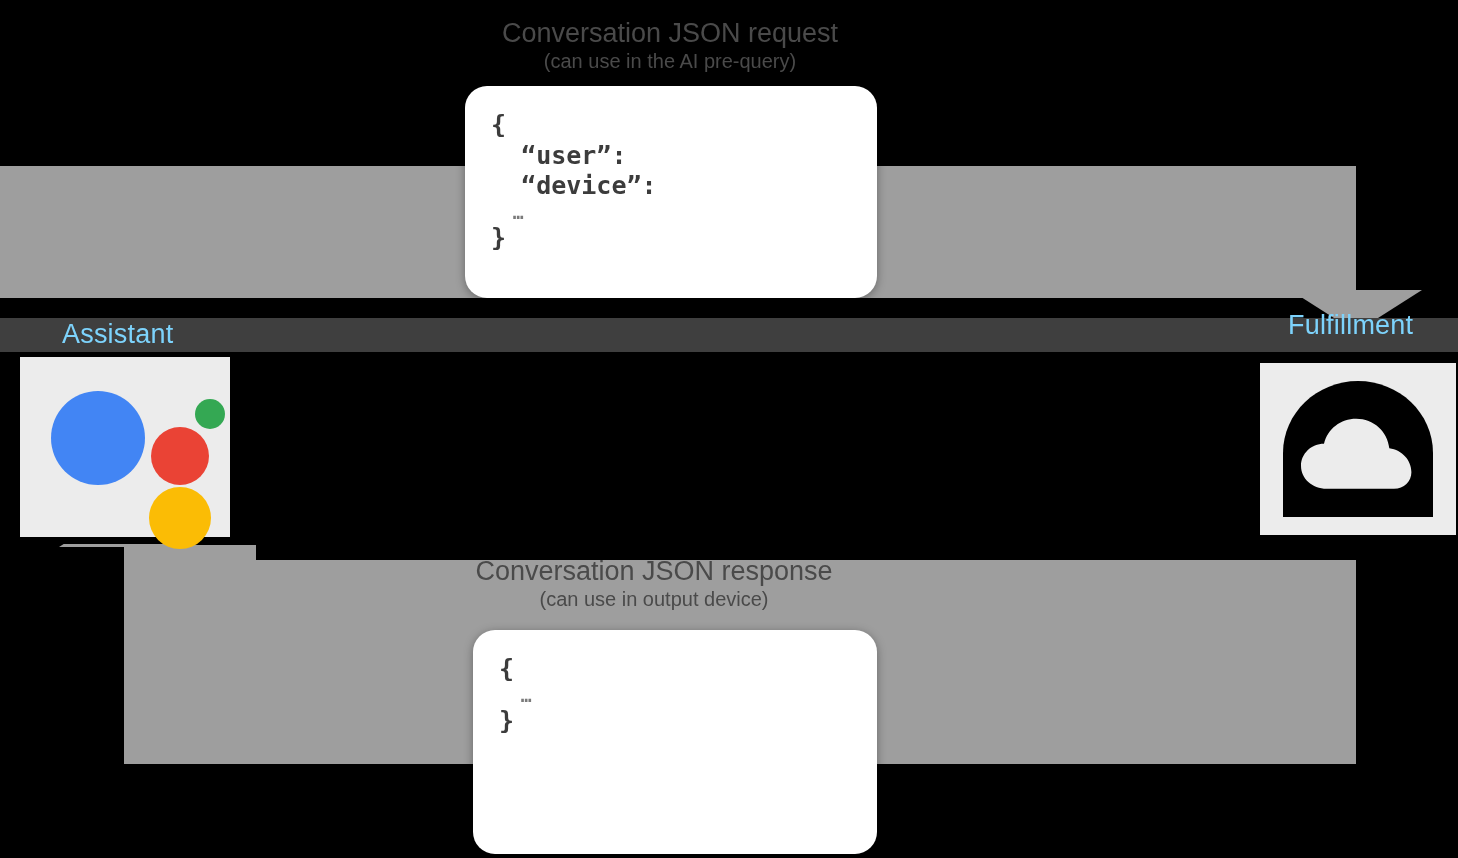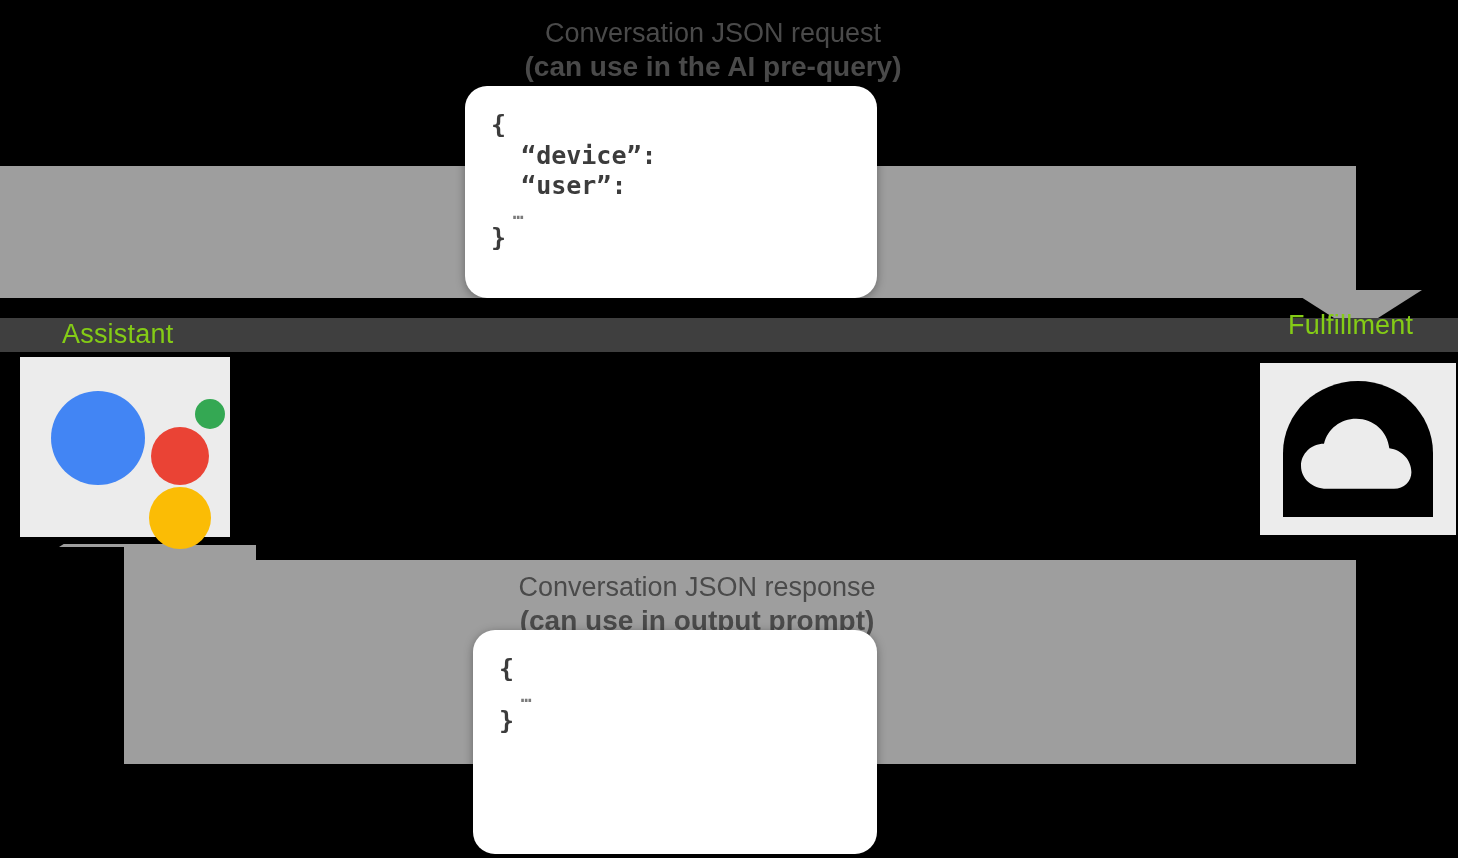--- a/index.html
+++ b/index.html
@@ -55,42 +55,41 @@
   
   .cf{position:relative;width:170px;height:148px;}
   .cf svg{display:block;}
 
   
   .rail{position:absolute;left:0;width:1458px;height:34px;background:#3f3f3f;}
   .rail-top{top:318px;}
 
   .node-label{
     position:absolute;
-    color:#84cc16;
+    color:#7dd3fc;
     font-size:27px;
     font-weight:400;
     letter-spacing:.2px;
     white-space:nowrap;
   }
   .label-assistant{left:62px;top:319px;}
   .label-fulfillment{left:1288px;top:310px;}
 
   
   .caption{
     position:absolute;
     text-align:center;
     color:#4a4a4a;
     line-height:1.18;
     white-space:nowrap;
-    padding-left:43px;
   }
   .caption .l1{font-size:27px;font-weight:400;display:block;}
-  .caption .l2{font-size:28px;font-weight:700;display:block;}
+  .caption .l2{font-size:20px;font-weight:400;display:block;}
   .caption-top{left:0;top:18px;width:1340px;}
-  .caption-bottom{left:0;top:572px;width:1308px;}
+  .caption-bottom{left:0;top:556px;width:1308px;}
 
   
   .card{
     position:absolute;
     background:#fff;
     border-radius:22px;
     box-shadow:0 2px 10px rgba(0,0,0,.35);
     padding:24px 26px;
     box-sizing:border-box;
     font-family:"DejaVu Sans Mono", monospace;
@@ -142,29 +141,29 @@
   </div>
   <div class="node-label label-fulfillment">Fulfillment</div>
 
   <div class="caption caption-top">
     <span class="l1">Conversation JSON request</span>
     <span class="l2">(can use in the AI pre-query)</span>
   </div>
 
   <div class="card card-top">
     <span class="ln">{</span>
+    <span class="ln ind">“user”:</span>
     <span class="ln ind">“device”:</span>
-    <span class="ln ind">“user”:</span>
     <span class="ln ell">…</span>
     <span class="ln">}</span>
   </div>
 
   <div class="caption caption-bottom">
     <span class="l1">Conversation JSON response</span>
-    <span class="l2">(can use in output prompt)</span>
+    <span class="l2">(can use in output device)</span>
   </div>
 
   <div class="card card-bottom">
     <span class="ln">{</span>
     <span class="ln ell">…</span>
     <span class="ln">}</span>
   </div>
 
 </div>
 

